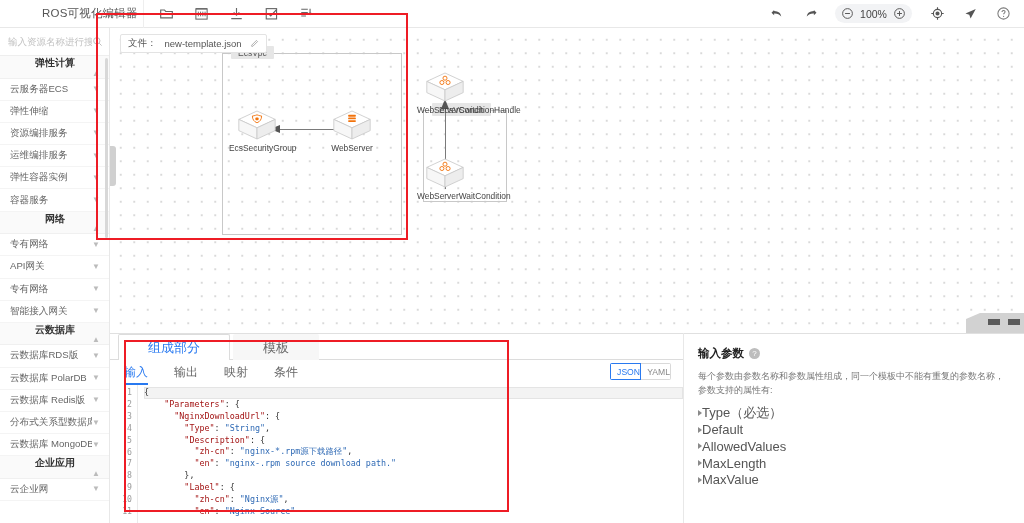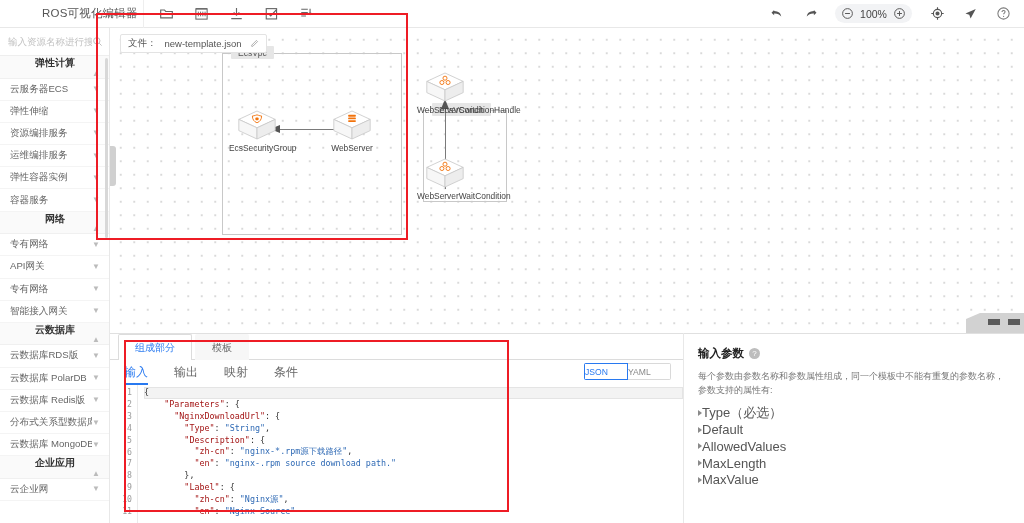--- a/index.html
+++ b/index.html
@@ -124,37 +124,37 @@
   .mm-btn { position: absolute; top: 6px; width: 12px; height: 6px; background: #5a5a5a; }
 
   
   .bottom-panel {
     position: absolute; left: 110px; top: 333px; width: 574px; height: 190px;
     background: #fff; border-top: 1px solid #e0e0e0; border-right: 1px solid #e8e8e8;
   }
   #redBottom { left: 124px; top: 340px; width: 385px; height: 172px; }
   .tabs-main { display: flex; height: 26px; border-bottom: 1px solid #dcdcdc; padding-left: 8px; }
   .tab-m {
-    padding: 0 16px; height: 26px; line-height: 26px; font-size: 10px;
+    padding: 0 29px; height: 26px; line-height: 26px; font-size: 13px;
     color: #666; cursor: pointer; border: 1px solid transparent; border-bottom: none;
     background: #f7f7f7; margin-right: 3px; border-radius: 2px 2px 0 0;
   }
   .tab-m.active { background: #fff; color: #2879f0; border-color: #dcdcdc; margin-bottom: -1px; }
   .tabs-sub { display: flex; height: 25px; align-items: center; padding-left: 14px; position: relative; }
   .tab-s {
     margin-right: 26px; font-size: 12px; color: #666; cursor: pointer;
     height: 25px; line-height: 25px;
   }
   .tab-s.active { color: #2879f0; border-bottom: 2px solid #2879f0; }
   .fmt-toggle {
     position: absolute; right: 12px; top: 3px; display: flex;
     border-radius: 2px; overflow: hidden;
   }
   .fmt-btn {
-    width: 44px; height: 17px; line-height: 17px; text-align: left;
+    width: 31px; height: 17px; line-height: 17px; text-align: right;
     font-size: 8.6px; border: 1px solid #d9d9d9; color: #888;
     background: #fff; cursor: pointer;
   }
   .fmt-btn.active { color: #2879f0; border-color: #2879f0; position: relative; z-index: 2; }
   .fmt-btn + .fmt-btn { margin-left: -1px; }
 
   .editor {
     position: absolute; left: 0; top: 51px; right: 0; bottom: 0;
     display: flex; overflow: hidden; background: #fff;
   }

